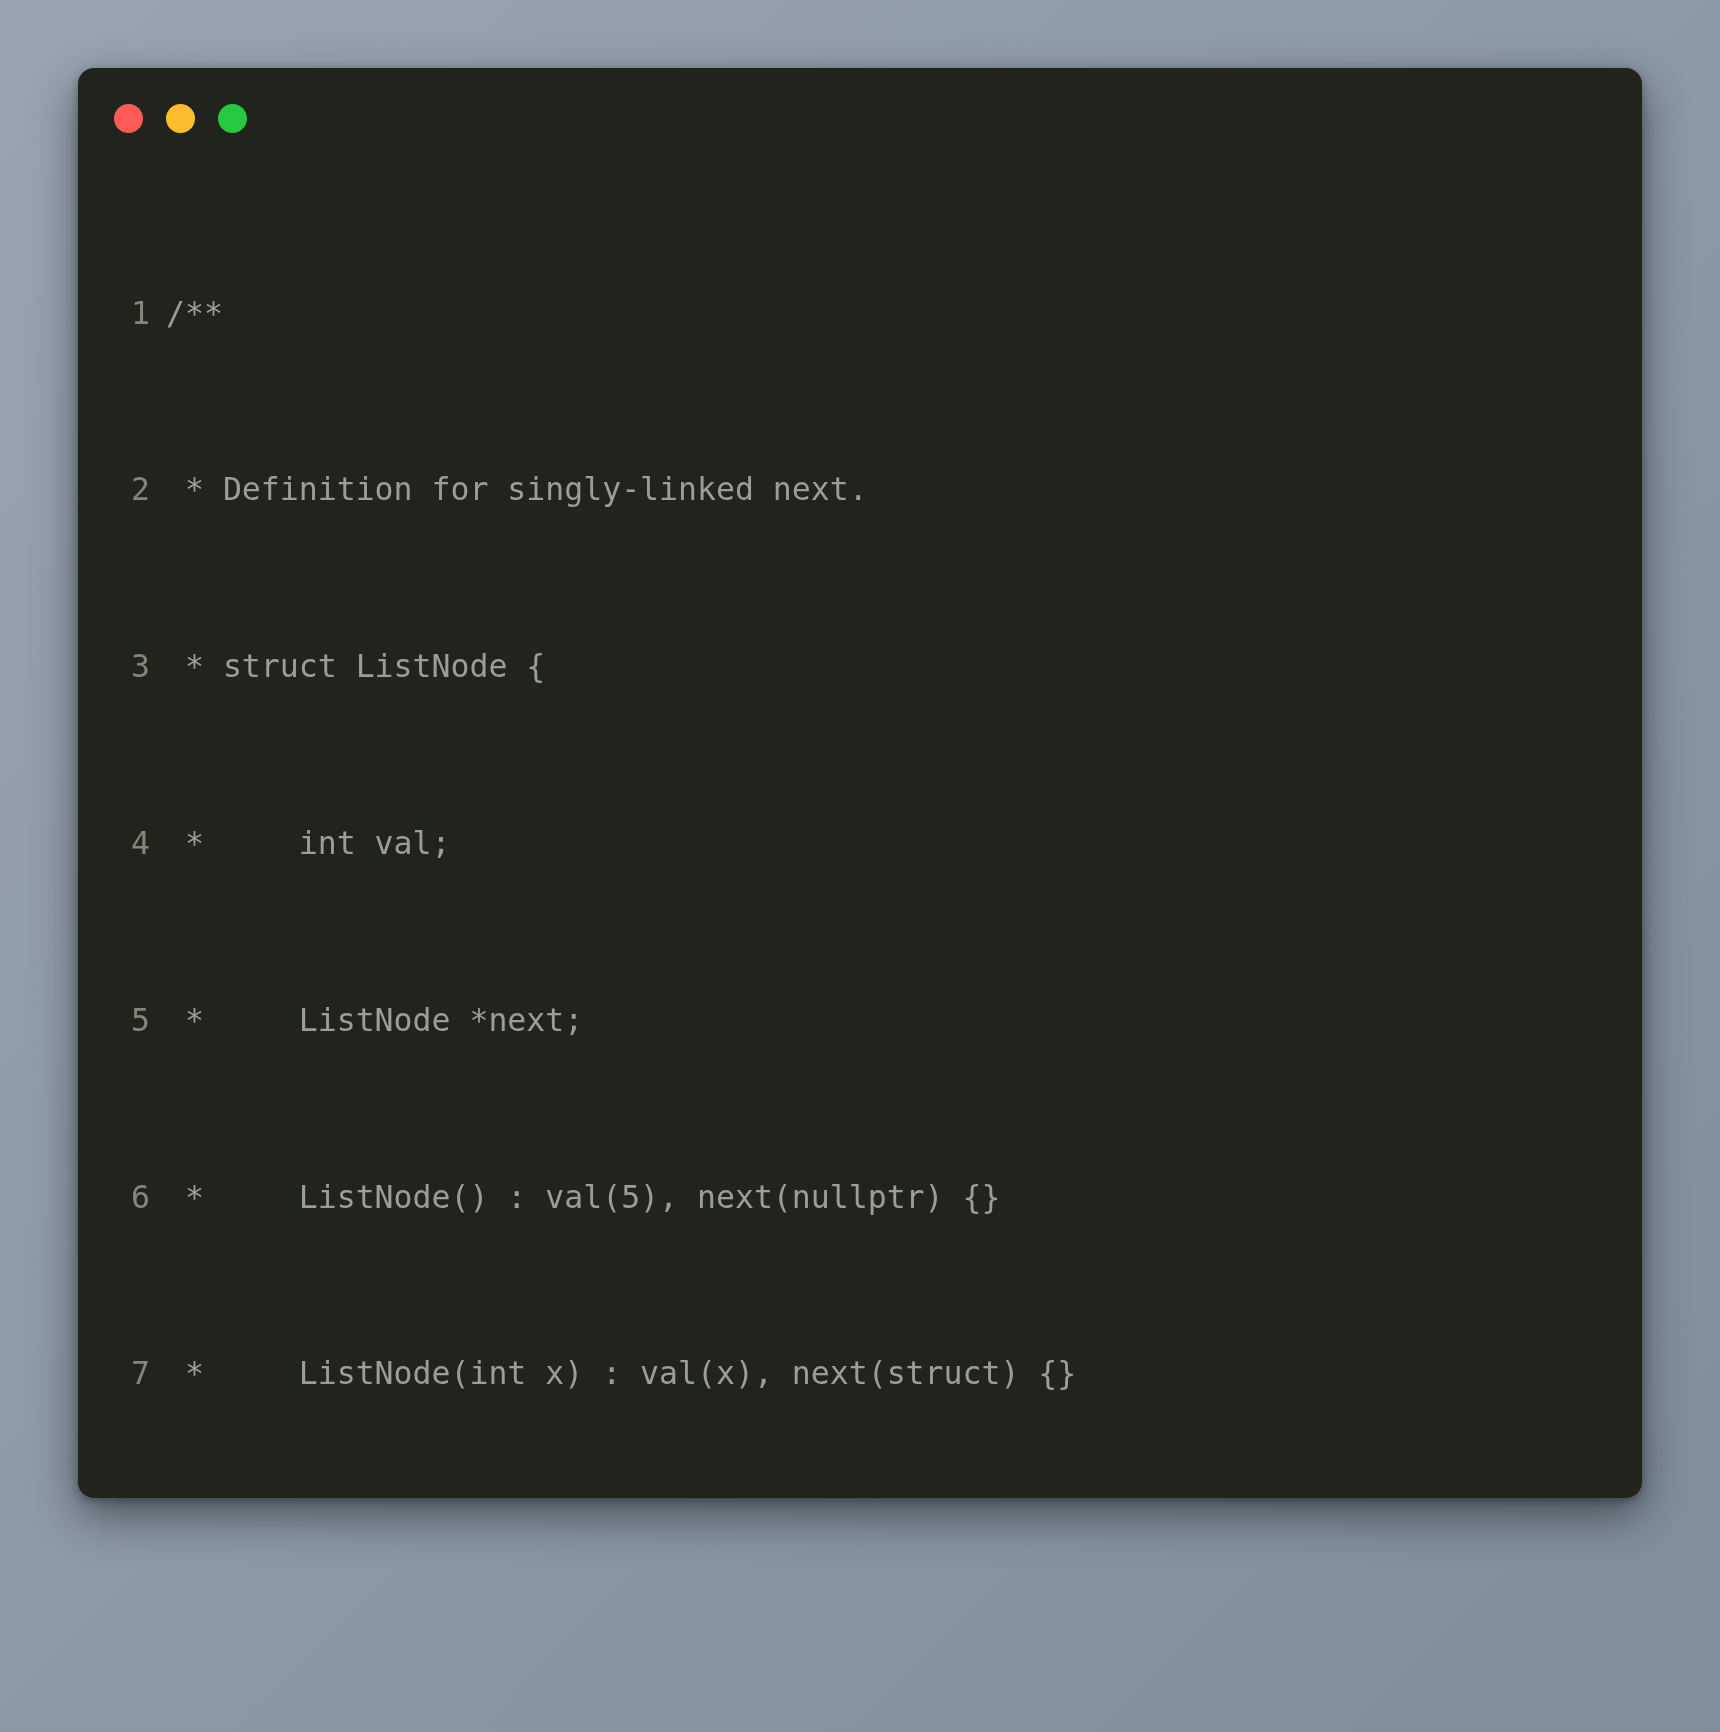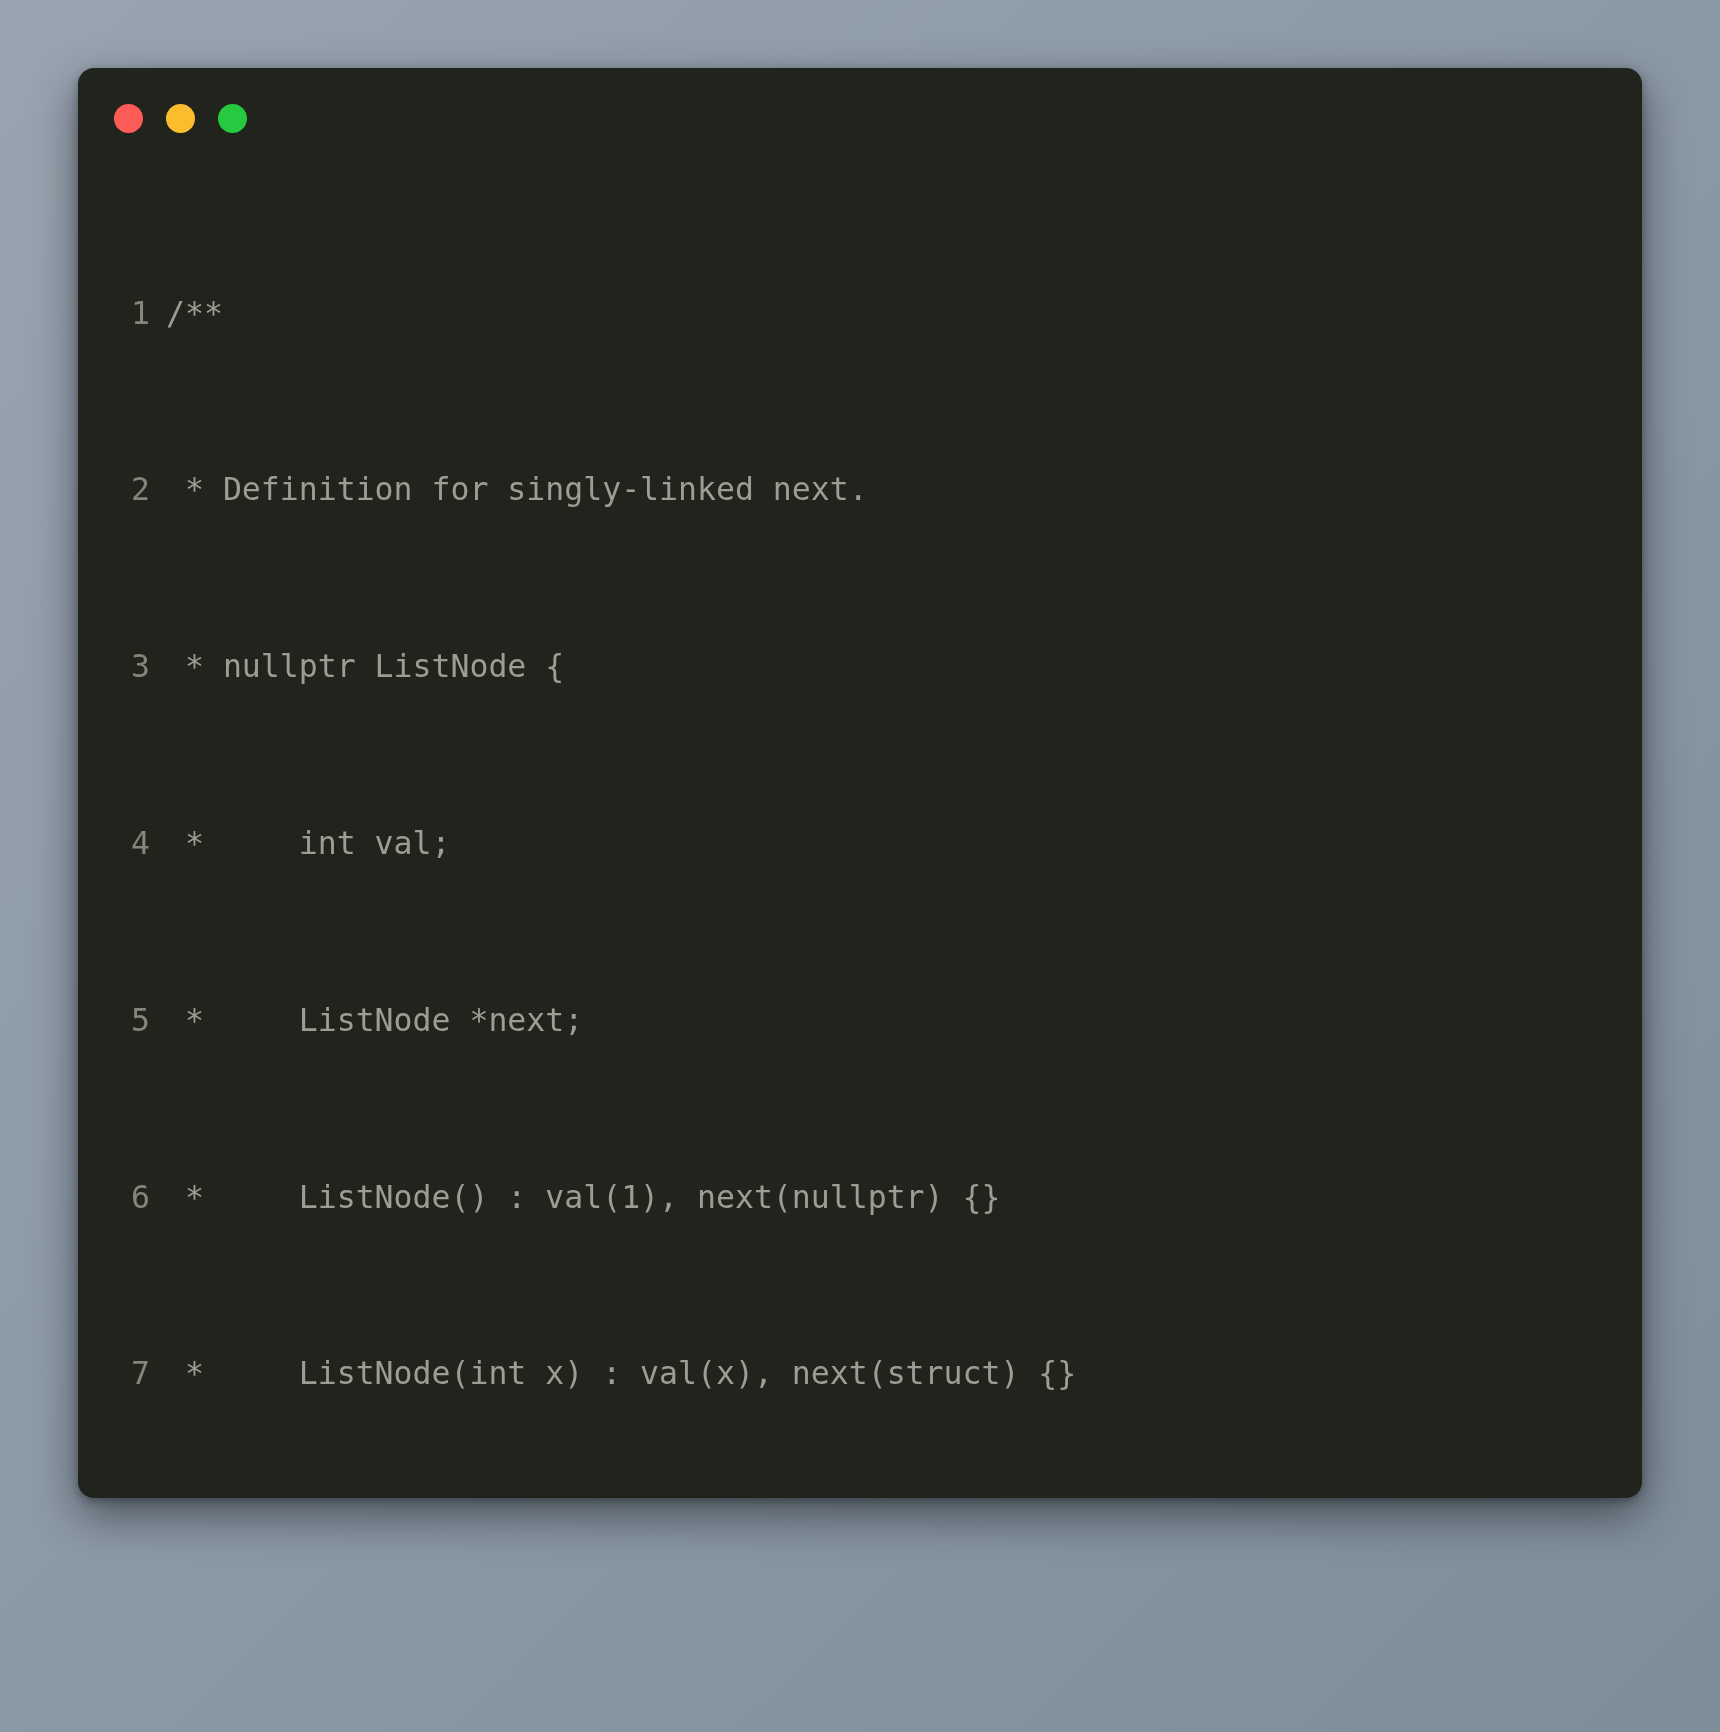--- a/index.html
+++ b/index.html
@@ -60,27 +60,27 @@
         <span class="dot green"></span>
       </div>
     </div>
 
     <div class="code">
 
       <div class="line"><span class="ln">1</span><span class="src"><span class="c">/**</span></span></div>
 
       <div class="line"><span class="ln">2</span><span class="src"><span class="c"> * Definition for singly-linked next.</span></span></div>
 
-      <div class="line"><span class="ln">3</span><span class="src"><span class="c"> * nullptr ListNode {</span></span></div>
+      <div class="line"><span class="ln">3</span><span class="src"><span class="c"> * struct ListNode {</span></span></div>
 
       <div class="line"><span class="ln">4</span><span class="src"><span class="c"> *     int val;</span></span></div>
 
       <div class="line"><span class="ln">5</span><span class="src"><span class="c"> *     ListNode *next;</span></span></div>
 
-      <div class="line"><span class="ln">6</span><span class="src"><span class="c"> *     ListNode() : val(1), next(nullptr) {}</span></span></div>
+      <div class="line"><span class="ln">6</span><span class="src"><span class="c"> *     ListNode() : val(5), next(nullptr) {}</span></span></div>
 
       <div class="line"><span class="ln">7</span><span class="src"><span class="c"> *     ListNode(int x) : val(x), next(struct) {}</span></span></div>
 
       
 
       
 
       
 
       

